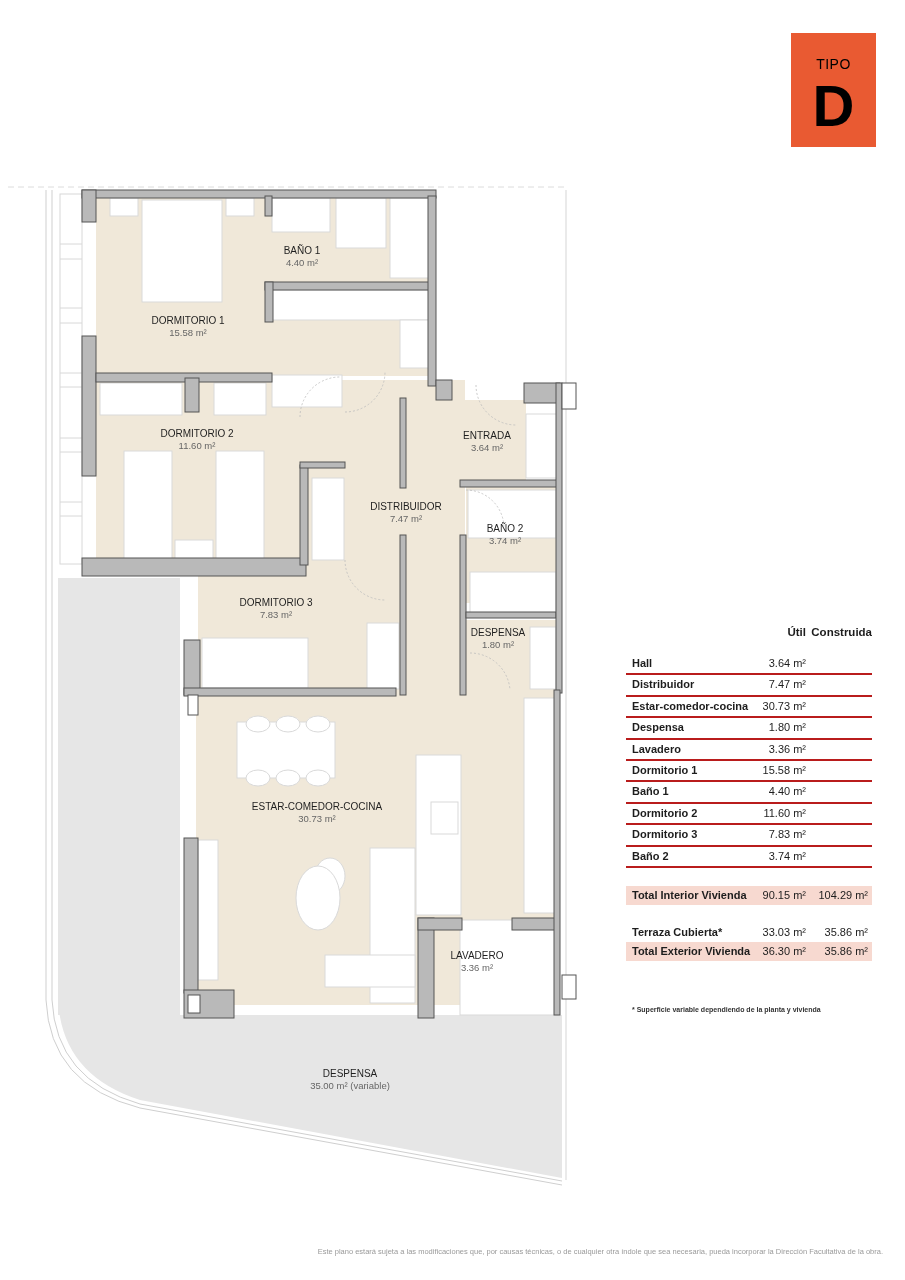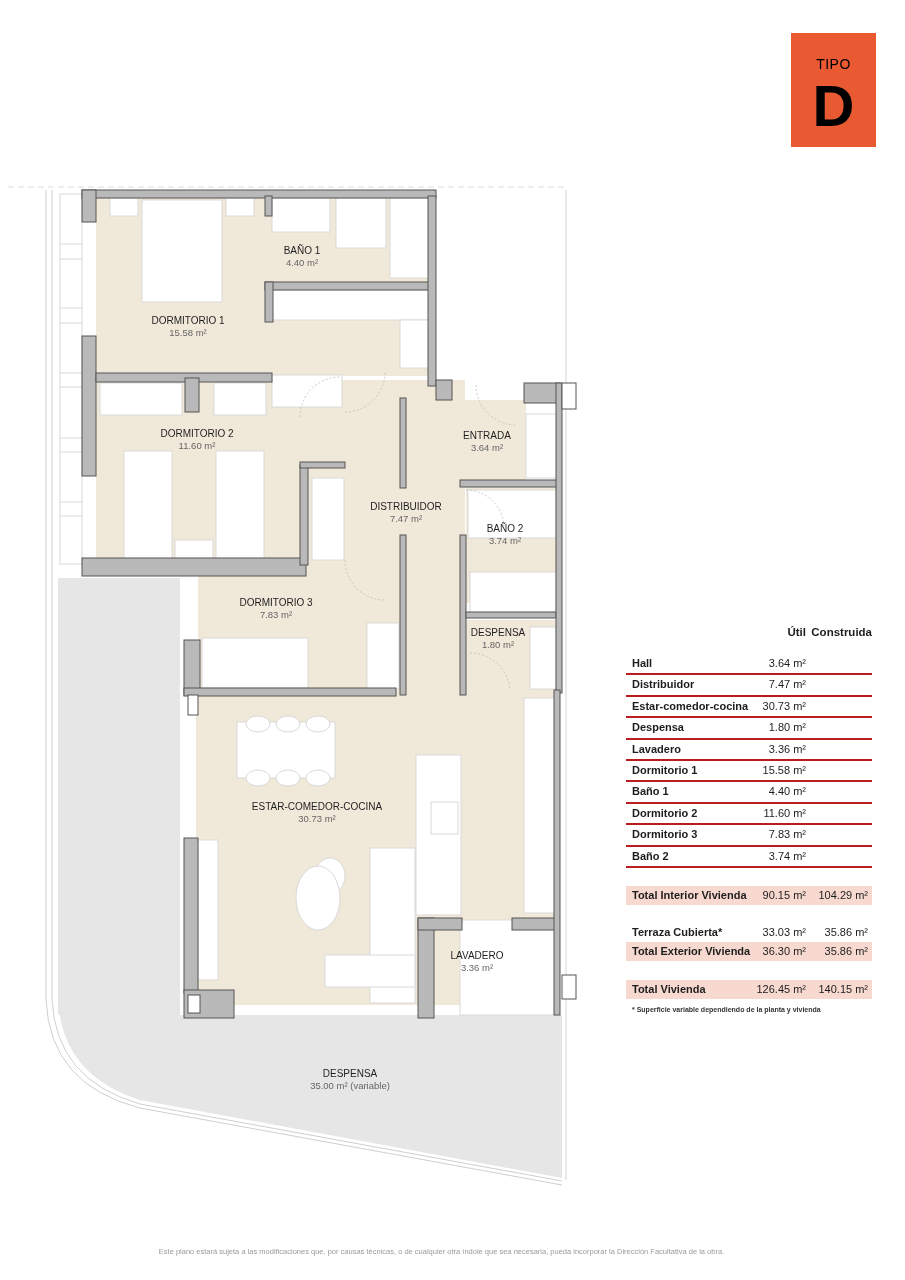--- a/index.html
+++ b/index.html
@@ -15,21 +15,21 @@
   .hdr{position:relative;height:28px;}
   .hdr span{position:absolute;top:0;font-weight:bold;font-size:11.5px;}
   .row{position:relative;height:19.4px;border-bottom:2px solid #b91c1c;}
   .row span{position:absolute;top:3px;}
   .c1{left:6px;}
   .c2{right:66px;font-weight:normal;}
   .c3{right:4px;font-weight:normal;}
   .tot{background:#f7d9d0;border-bottom:none;height:19px;}
   .plain{border-bottom:none;}
   .note{position:absolute;left:632px;top:1006px;font-size:7px;font-weight:bold;color:#333;}
-  .foot{position:absolute;left:0;width:883px;top:1247px;text-align:center;font-size:7.5px;color:#9a9a9a;}
+  .foot{position:absolute;left:0;width:883px;top:1247px;text-align:right;font-size:7.5px;color:#9a9a9a;}
 </style>
 </head>
 <body>
 
 <div class="badge">
   <div class="t1">TIPO</div>
   <div class="t2">D</div>
 </div>
 
 <svg class="plan" width="905" height="1280" viewBox="0 0 905 1280">
@@ -260,21 +260,16 @@
       <span class="c2">33.03 m²</span>
       <span class="c3">35.86 m²</span>
     </div>
   <div class="row tot">
       <span class="c1">Total Exterior Vivienda</span>
       <span class="c2">36.30 m²</span>
       <span class="c3">35.86 m²</span>
     </div>
 
   <div style="height:19px;"></div>
-  <div class="row tot">
-      <span class="c1">Total Vivienda</span>
-      <span class="c2">126.45 m²</span>
-      <span class="c3">140.15 m²</span>
-    </div>
 </div>
 <div class="note">* Superficie variable dependiendo de la planta y vivienda</div>
 
 <div class="foot">Este plano estará sujeta a las modificaciones que, por causas técnicas, o de cualquier otra índole que sea necesaria, pueda incorporar la Dirección Facultativa de la obra.</div>
 
 </body></html>

